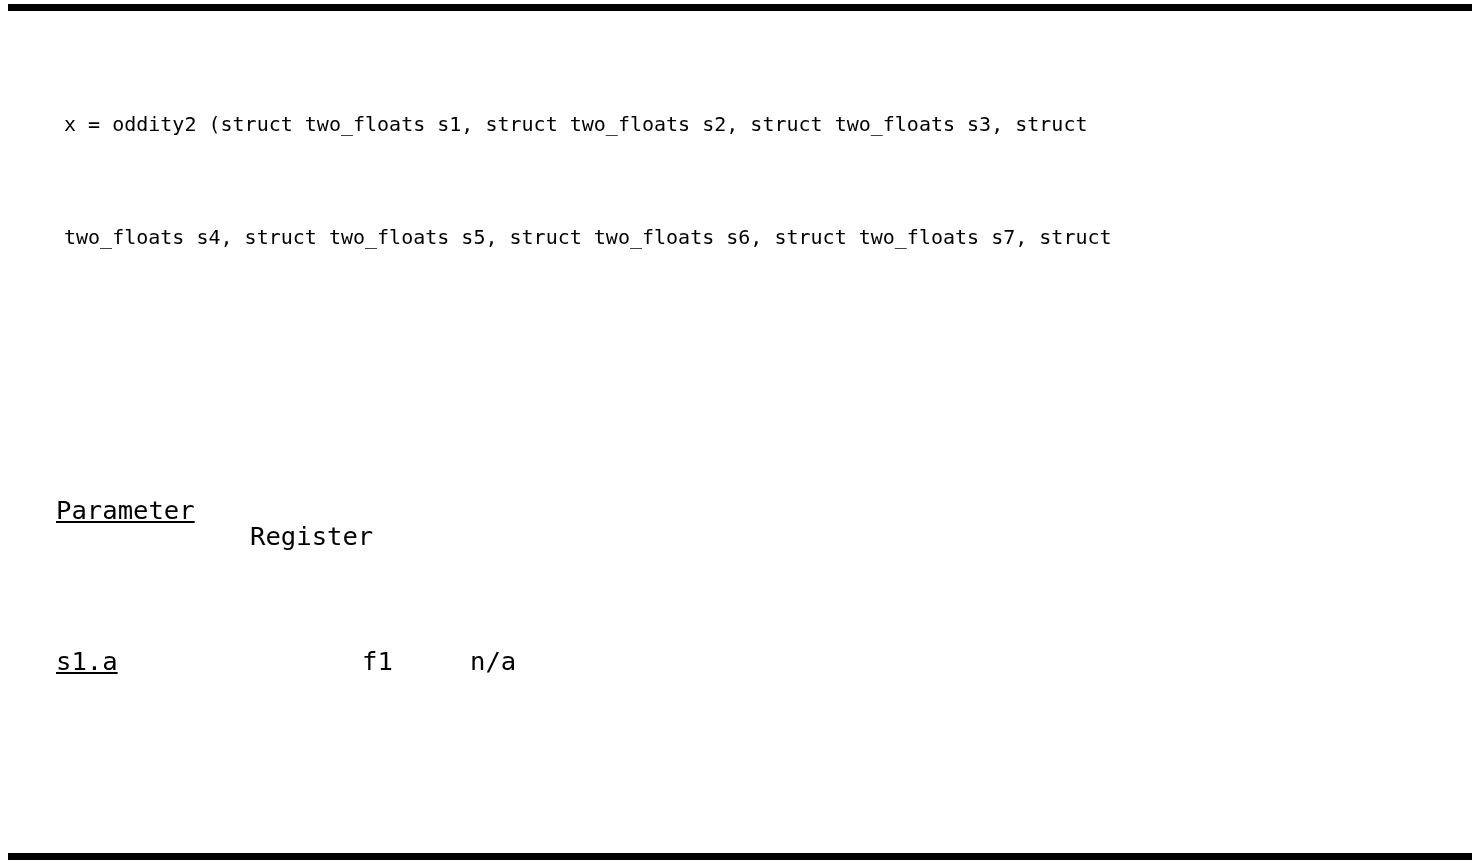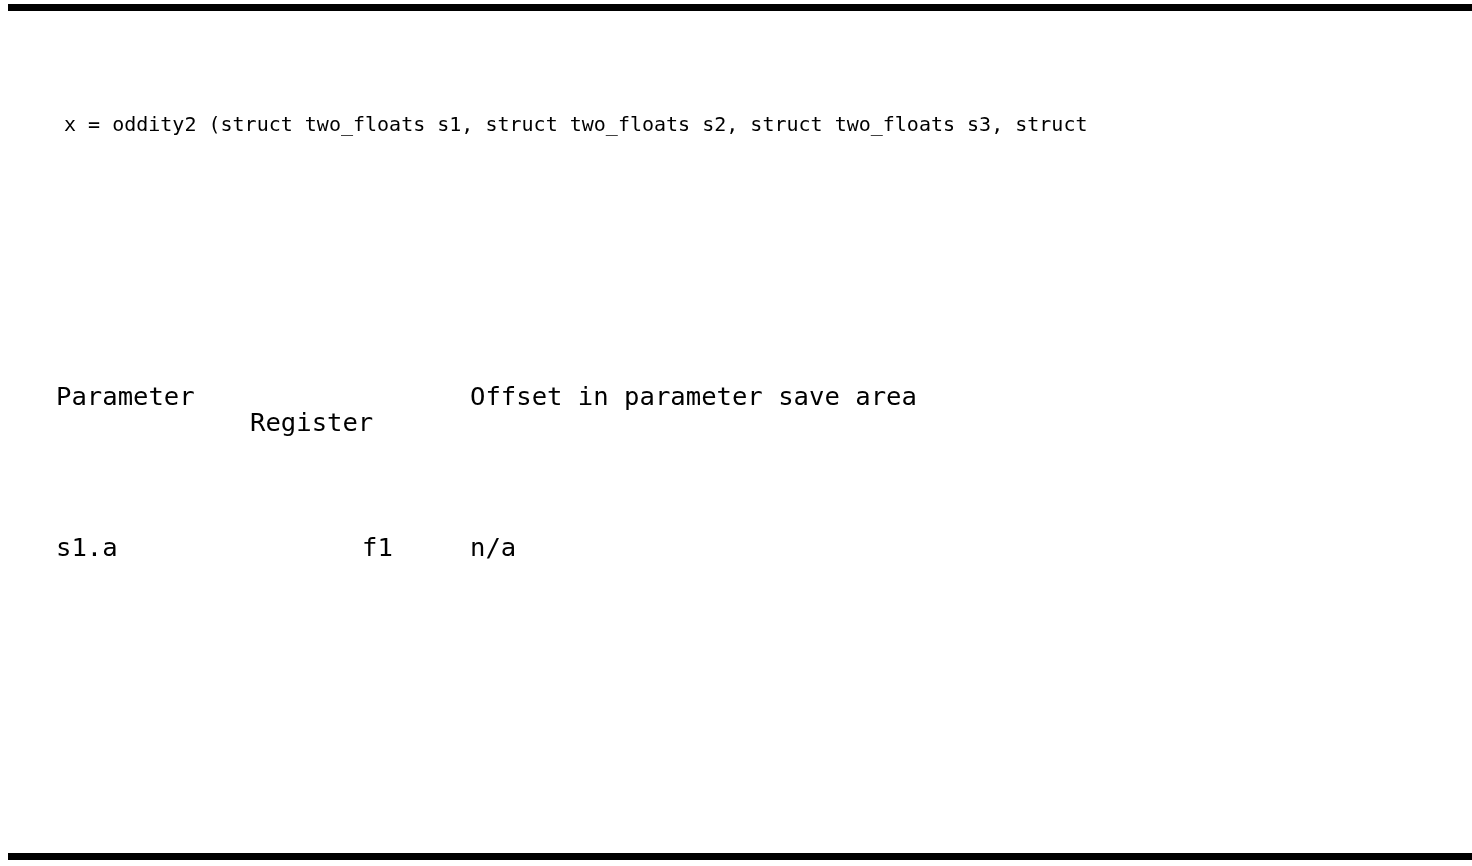--- a/index.html
+++ b/index.html
@@ -65,46 +65,46 @@
     display: block;
     height: 37.8px;
     white-space: pre;
     position: relative;
   }
   .cell {
     position: absolute;
     top: 0;
     white-space: pre;
   }
-  .col-param  { left: 0px; }
+  .col-param  { left: 0px; text-decoration: underline; }
   .col-regh   { left: 194px; margin-top: 26px; }
   .col-reg    { left: 306px; text-align: center; }
   .col-off    { left: 414px; }
 </style>
 </head>
 <body>
 
 <div class="page">
 
   <div class="rule rule-top"></div>
 
   <div class="content">
 
     <div class="code-block">
       <span class="code-line">x = oddity2 (struct two_floats s1, struct two_floats s2, struct two_floats s3, struct</span>
+      <span class="code-line">two_floats s4, struct two_floats s5, struct two_floats s6, struct two_floats s7, struct</span>
     </div>
 
     <span class="spacer-line"></span>
 
     <div class="table-block">
 
       <span class="trow">
         <span class="cell col-param">Parameter</span>
         <span class="cell col-regh">Register</span>
-        <span class="cell col-off">Offset in parameter save area</span>
       </span>
 
       <span class="trow">
         <span class="cell col-param">s1.a</span>
         <span class="cell col-reg">f1</span>
         <span class="cell col-off">n/a</span>
       </span>
 
       
 

